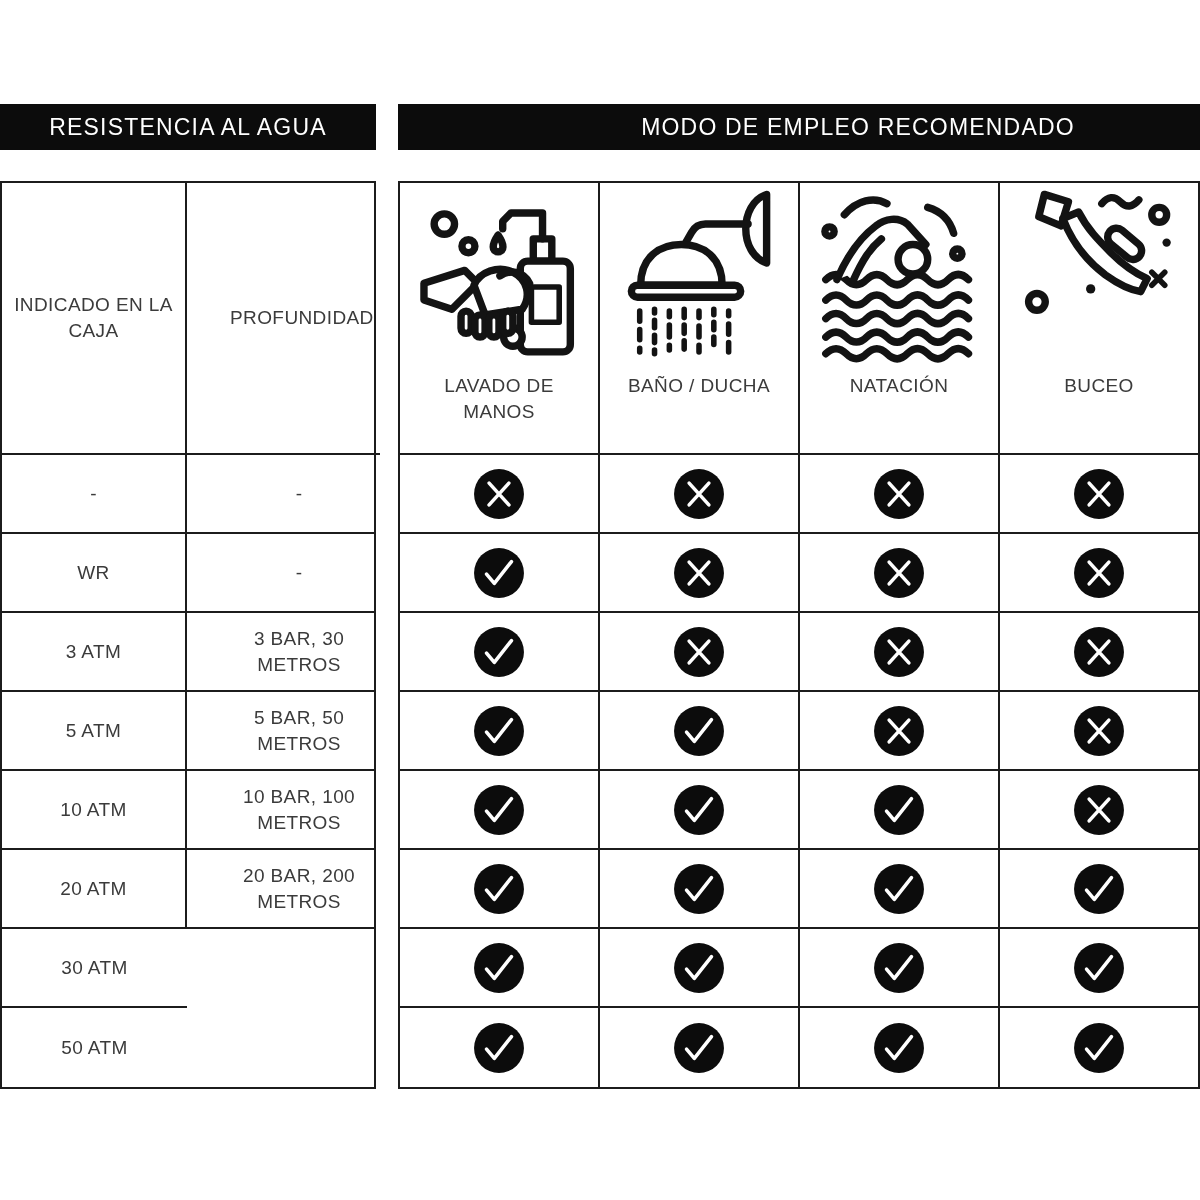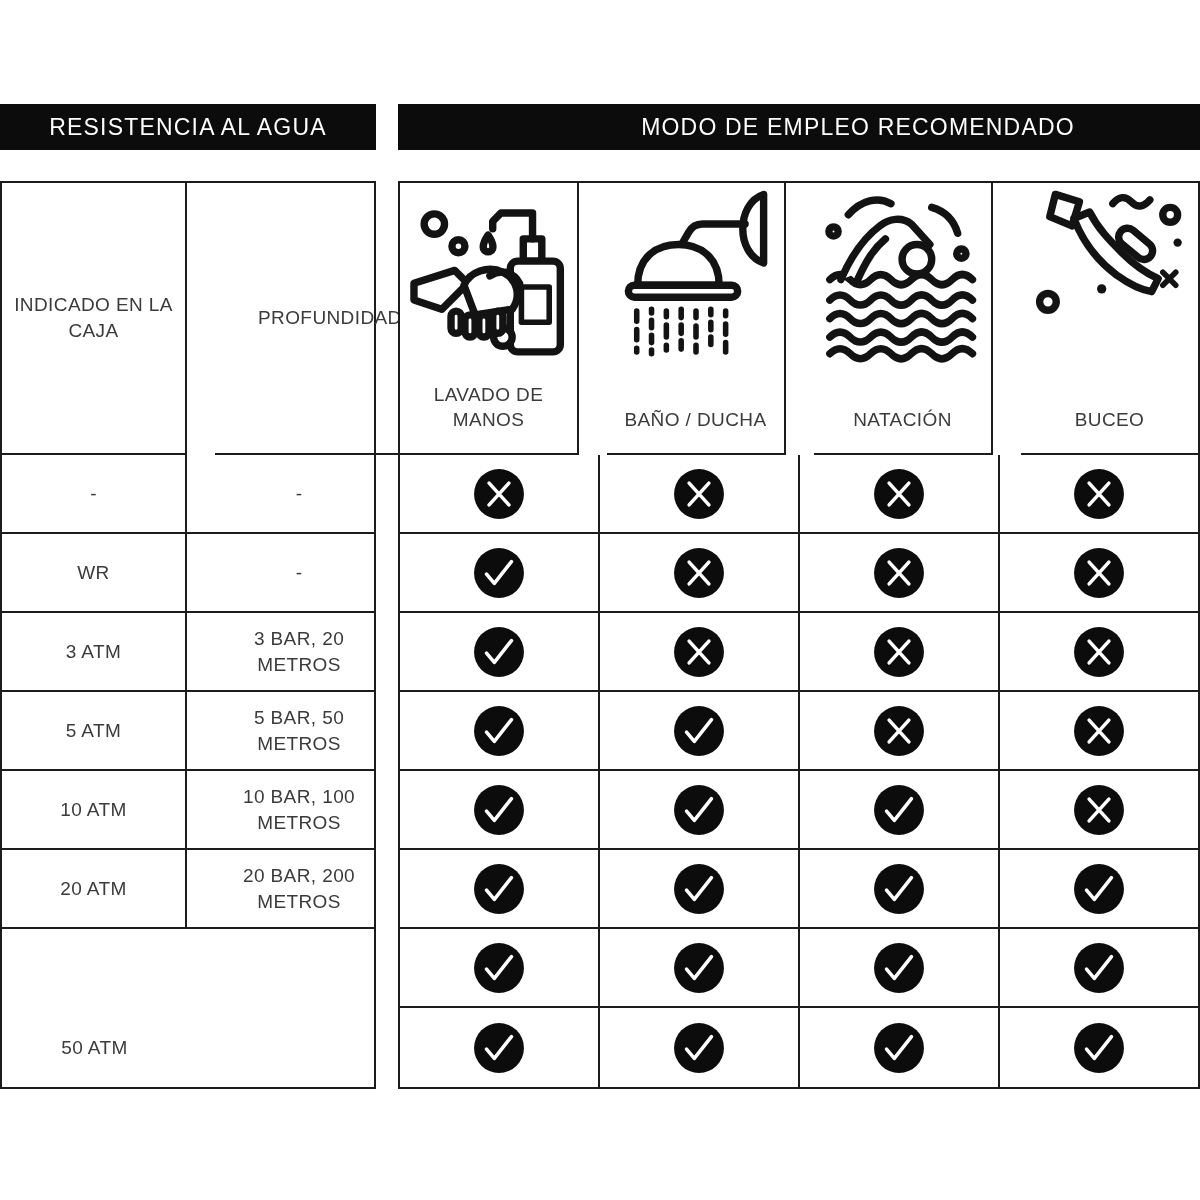--- a/index.html
+++ b/index.html
@@ -10,30 +10,30 @@
   .bar{position:absolute;top:104px;height:46px;background:#0c0c0c;display:flex;align-items:center;justify-content:center;}
   .bar-left{left:0;width:376px;}
   .bar-right{left:398px;width:920px;}
   .bar span{color:#ffffff;font-size:23px;font-weight:400;letter-spacing:1.2px;}
 
   
   .table{position:absolute;top:181px;height:908px;box-sizing:border-box;border:2px solid #1c1c1c;display:flex;flex-direction:column;background:#fff;}
   .table-left{left:0;width:376px;}
   .table-right{left:398px;width:802px;}
   .row{display:flex;flex:0 0 79px;}
-  .row.header-row{flex:0 0 272px;gap:28px;}
+  .row.header-row{flex:0 0 272px;}
   .cell{box-sizing:border-box;border-right:2px solid #1c1c1c;border-bottom:2px solid #1c1c1c;display:flex;align-items:center;justify-content:center;text-align:center;color:#3b3b3b;font-size:19px;letter-spacing:0.4px;line-height:1.35;padding:4px 6px;}
   .row .cell:last-child{border-right:none;}
   .row:last-child .cell{border-bottom:none;}
   .table-left .cell.c0{flex:0 0 185px;}
   .table-left .cell.c1{flex:1;padding-left:43px;}
   .table-right .cell{flex:1;}
 
   
-  .icon-cell{flex-direction:column;justify-content:space-between;padding-bottom:20px;}
+  .icon-cell{flex-direction:column;justify-content:flex-start;padding-bottom:20px;}
   .icon-cell .icon{margin-bottom:10px;}
   .icon-cell .icon svg{display:block;}
   .icon-label{font-size:19px;color:#3b3b3b;letter-spacing:0.4px;}
   .pict{stroke:#131313;stroke-width:8;fill:none;stroke-linecap:round;stroke-linejoin:round;}
   .pict .fw{fill:#ffffff;}
   .pict .thin{stroke-width:6;}
   .pict .fill{fill:#131313;stroke:none;}
 
   
   .mark{width:52px;height:52px;}
@@ -65,35 +65,36 @@
     <div class="row">
       <div class="cell c0">-</div>
       <div class="cell c1">-</div>
     </div>
     <div class="row">
       <div class="cell c0">WR</div>
       <div class="cell c1">-</div>
     </div>
     <div class="row">
       <div class="cell c0">3 ATM</div>
-      <div class="cell c1">3 BAR, 20 METROS</div>
+      <div class="cell c1">3 BAR, 30 METROS</div>
     </div>
     <div class="row">
       <div class="cell c0">5 ATM</div>
       <div class="cell c1">5 BAR, 50 METROS</div>
     </div>
     <div class="row">
       <div class="cell c0">10 ATM</div>
       <div class="cell c1">10 BAR, 100 METROS</div>
     </div>
     <div class="row">
       <div class="cell c0">20 ATM</div>
       <div class="cell c1">20 BAR, 200 METROS</div>
     </div>
     <div class="row">
+      <div class="cell c0">30 ATM</div>
     </div>
     <div class="row">
       <div class="cell c0">50 ATM</div>
     </div>
   </div>
 
   <div class="table table-right">
 
     <div class="row header-row">
 

